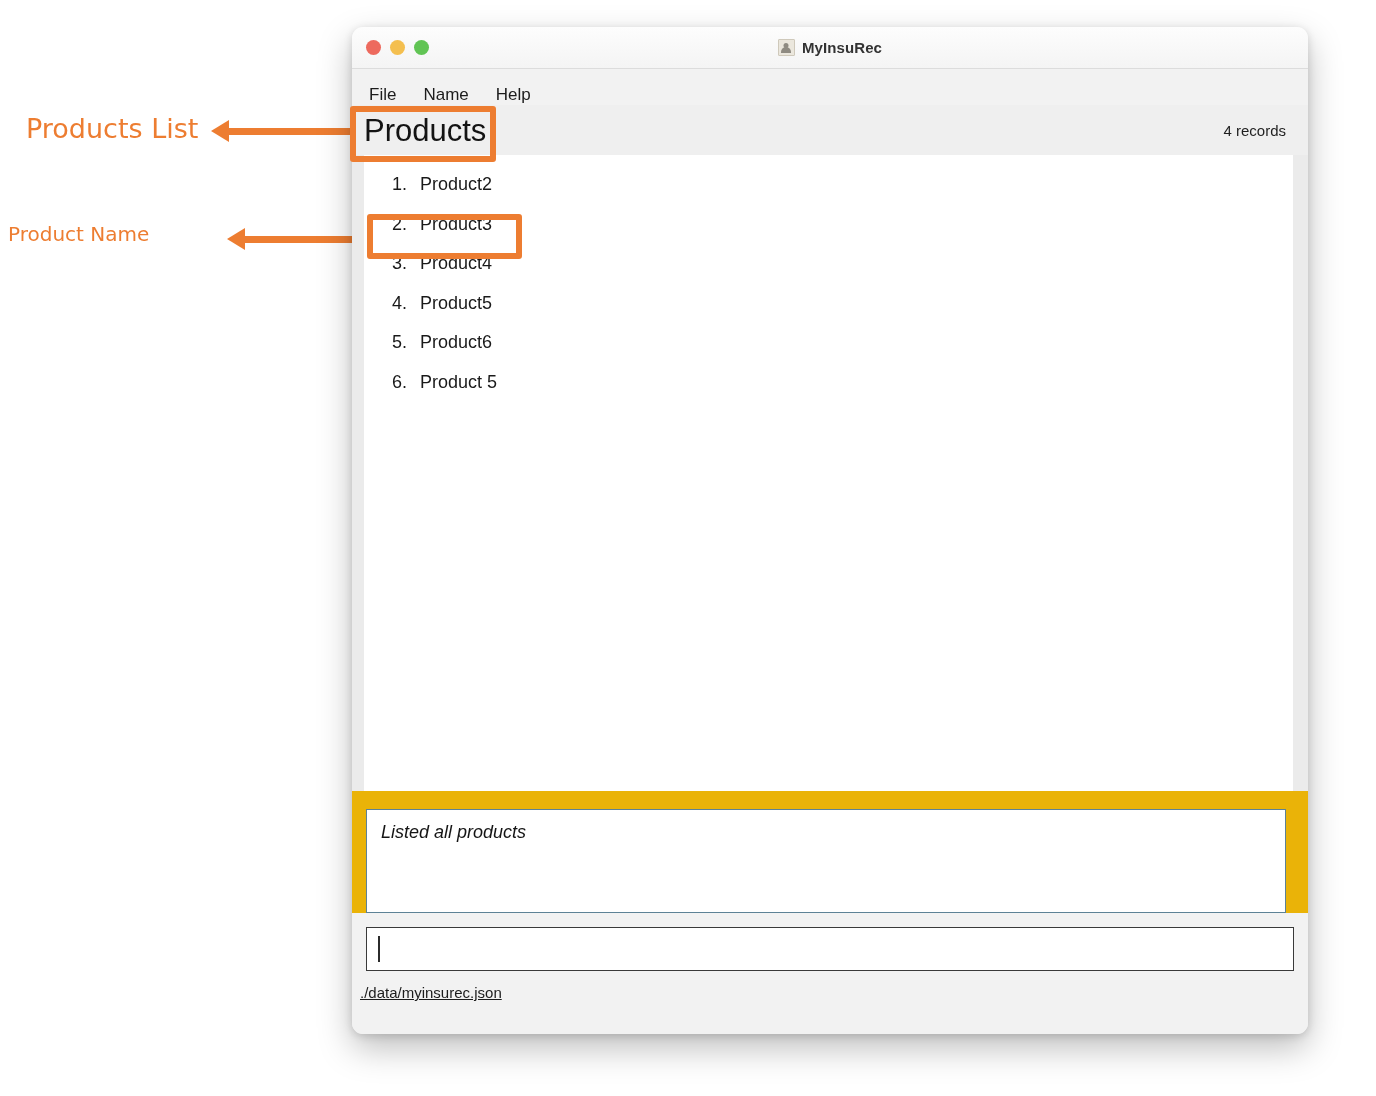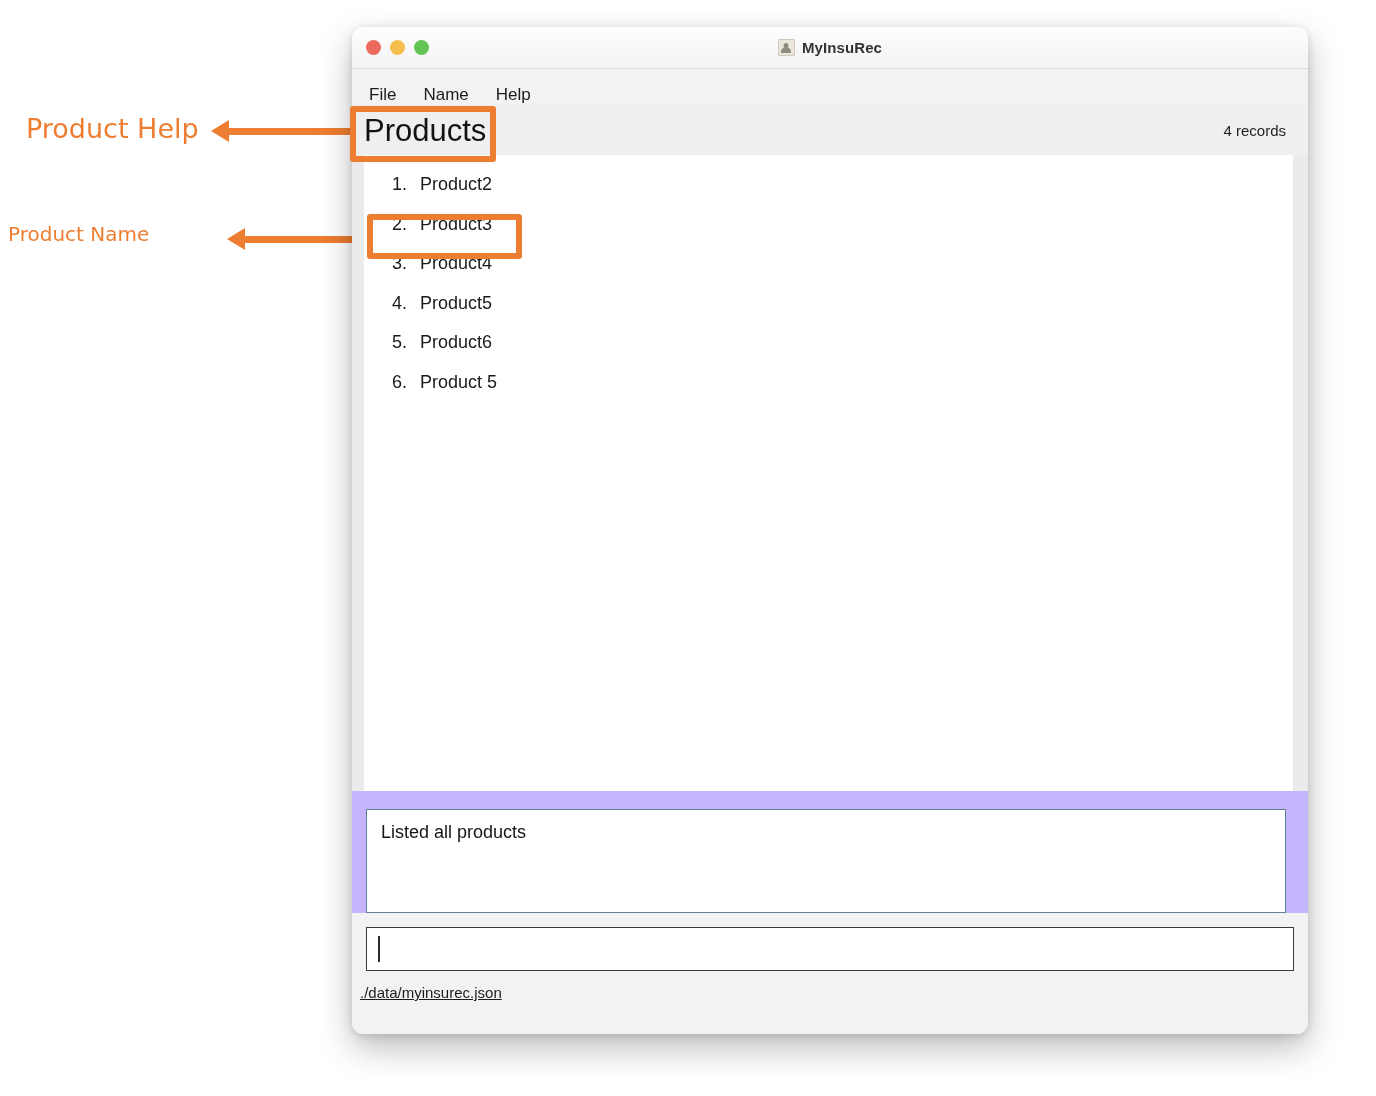--- a/index.html
+++ b/index.html
@@ -236,21 +236,22 @@
   }
   .list-index {
     width: 28px;
     flex: 0 0 auto;
   }
 
   
   #output-area {
     flex: 0 0 auto;
     padding: 18px 22px 0 14px;
-    background: #c4b5fd;
+    background: #eab308;
+    font-style: italic;
   }
   #output-box {
     height: 104px;
     background: #ffffff;
     border: 1px solid #5d8296;
     box-sizing: border-box;
     padding: 12px 14px;
     font-size: 18px;
     color: #151515;
     overflow: hidden;
@@ -288,21 +289,21 @@
     align-items: flex-start;
     padding: 13px 0 0 8px;
     font-size: 15px;
     color: #1c1c1c;
     text-decoration: underline;
   }
 </style>
 </head>
 <body>
 
-<div id="annot-label-product-list" class="annot-label">Product Help</div>
+<div id="annot-label-product-list" class="annot-label">Products List</div>
 
 <div id="annot-arrow-product-list" class="annot-arrow">
   <span class="shaft"></span>
   <span class="head"></span>
 </div>
 
 <div id="annot-label-product-name" class="annot-label">Product Name</div>
 
 <div id="annot-arrow-product-name" class="annot-arrow">
   <span class="shaft"></span>

